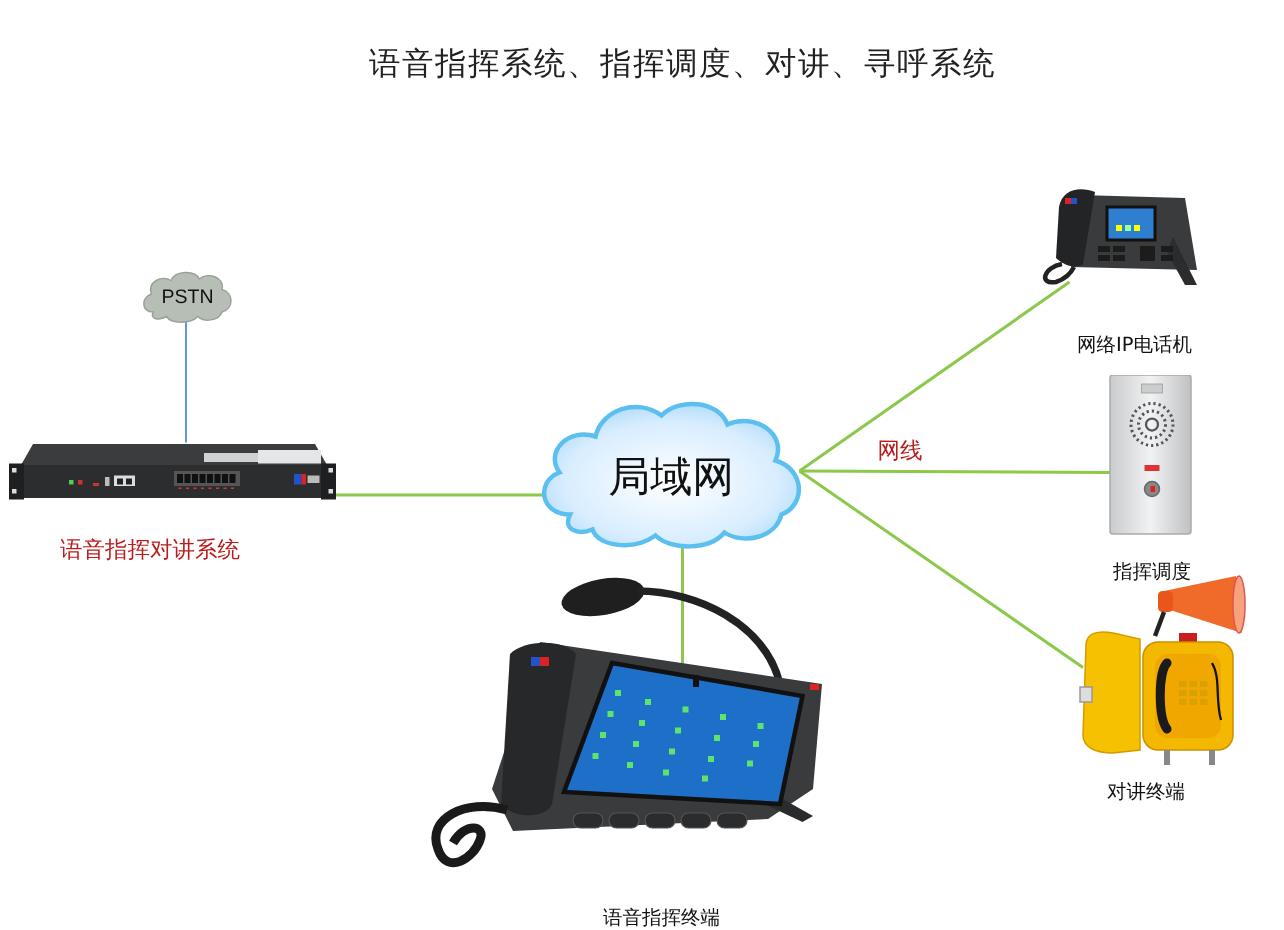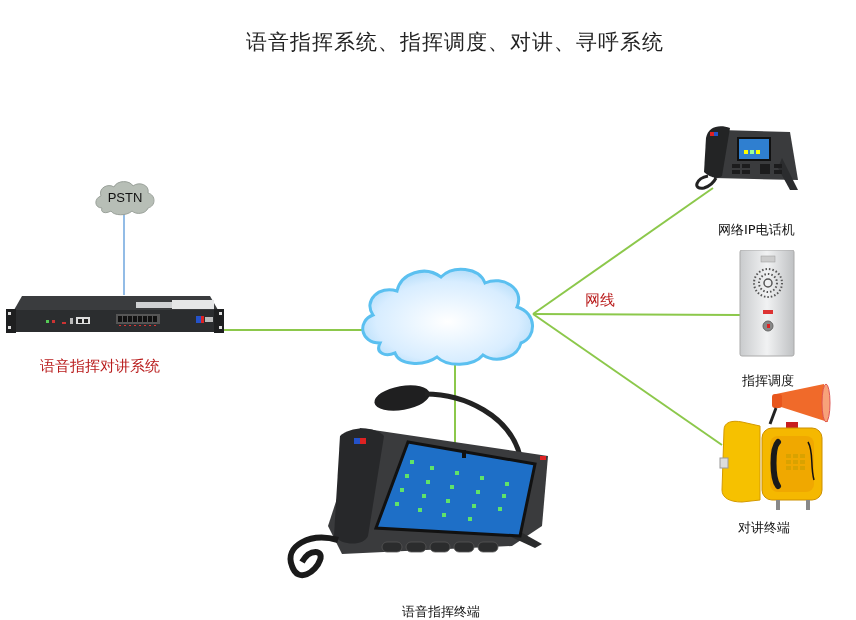--- a/index.html
+++ b/index.html
@@ -90,20 +90,21 @@
   <svg width="185" height="106">
     <defs>
       <radialGradient id="cg" cx="50%" cy="55%" r="60%">
         <stop offset="0%" stop-color="#ffffff"></stop>
         <stop offset="70%" stop-color="#d8edff"></stop>
         <stop offset="100%" stop-color="#a9d8f8"></stop>
       </radialGradient>
     </defs>
     <path d="M25,80 C5,80 2,58 18,52 C8,38 24,22 42,28 C46,10 70,2 86,14 C98,2 124,4 130,20 C148,12 170,26 162,44 C182,50 182,74 166,80 C162,96 140,100 128,92 C118,104 92,104 82,94 C68,104 44,102 40,90 C30,94 20,90 25,80 Z" fill="url(#cg)" stroke="#5bc0f0" stroke-width="3"></path>
   </svg>
+  <div class="abs cloud-text" style="left:0;top:36px;width:185px;text-align:center;">局域网</div>
 </div>
 
 <div class="abs label-lg" style="left:585px;top:291px;font-size:15px;">网线</div>
 
 <div class="abs" style="left:690px;top:118px;width:110px;height:76px;">
   <svg width="110" height="76">
     <polygon points="30,12 100,14 108,62 24,60" fill="#3a3b3d"></polygon>
     <polygon points="92,40 108,72 100,72 88,50" fill="#2b2c2e"></polygon>
     <rect x="48" y="20" width="32" height="22" fill="#2f7fd0" stroke="#111" stroke-width="2"></rect>
     <rect x="54" y="32" width="4" height="4" fill="#ff0"></rect>

